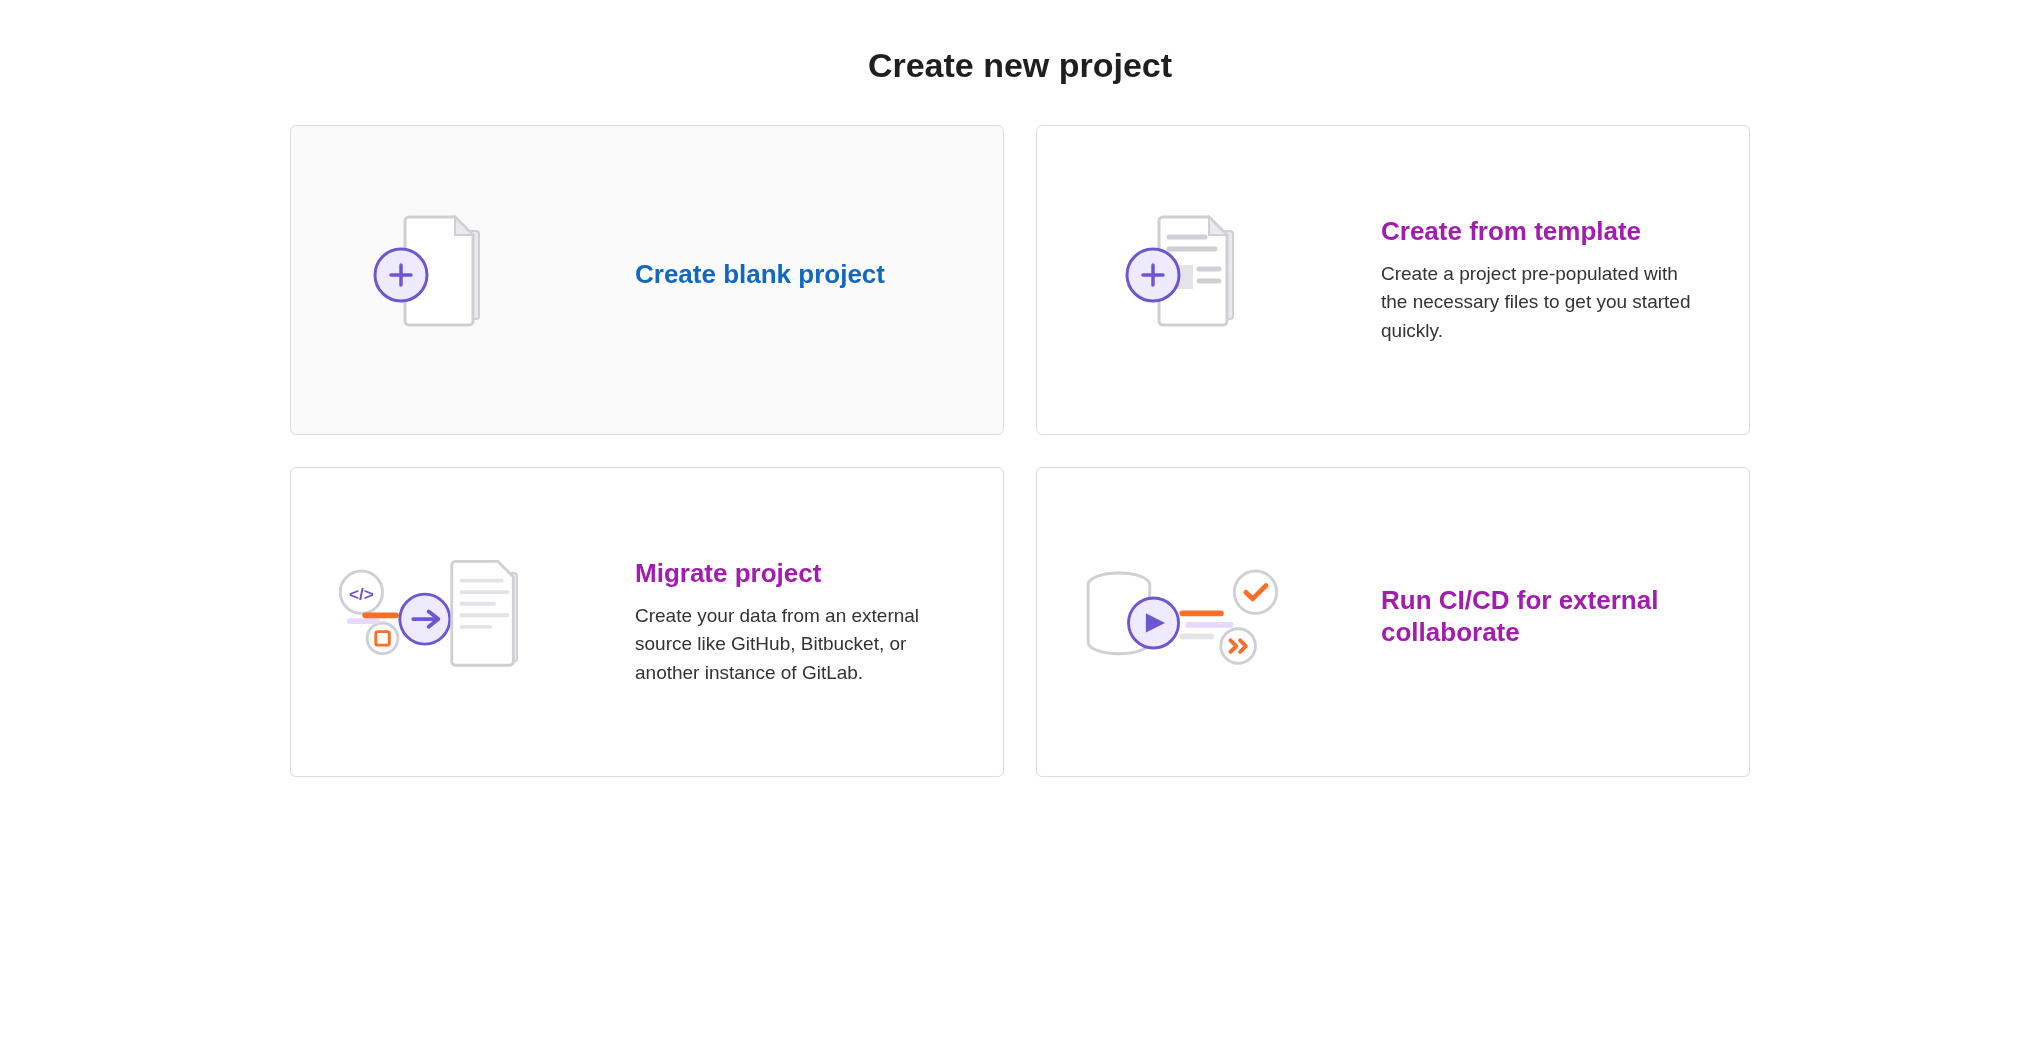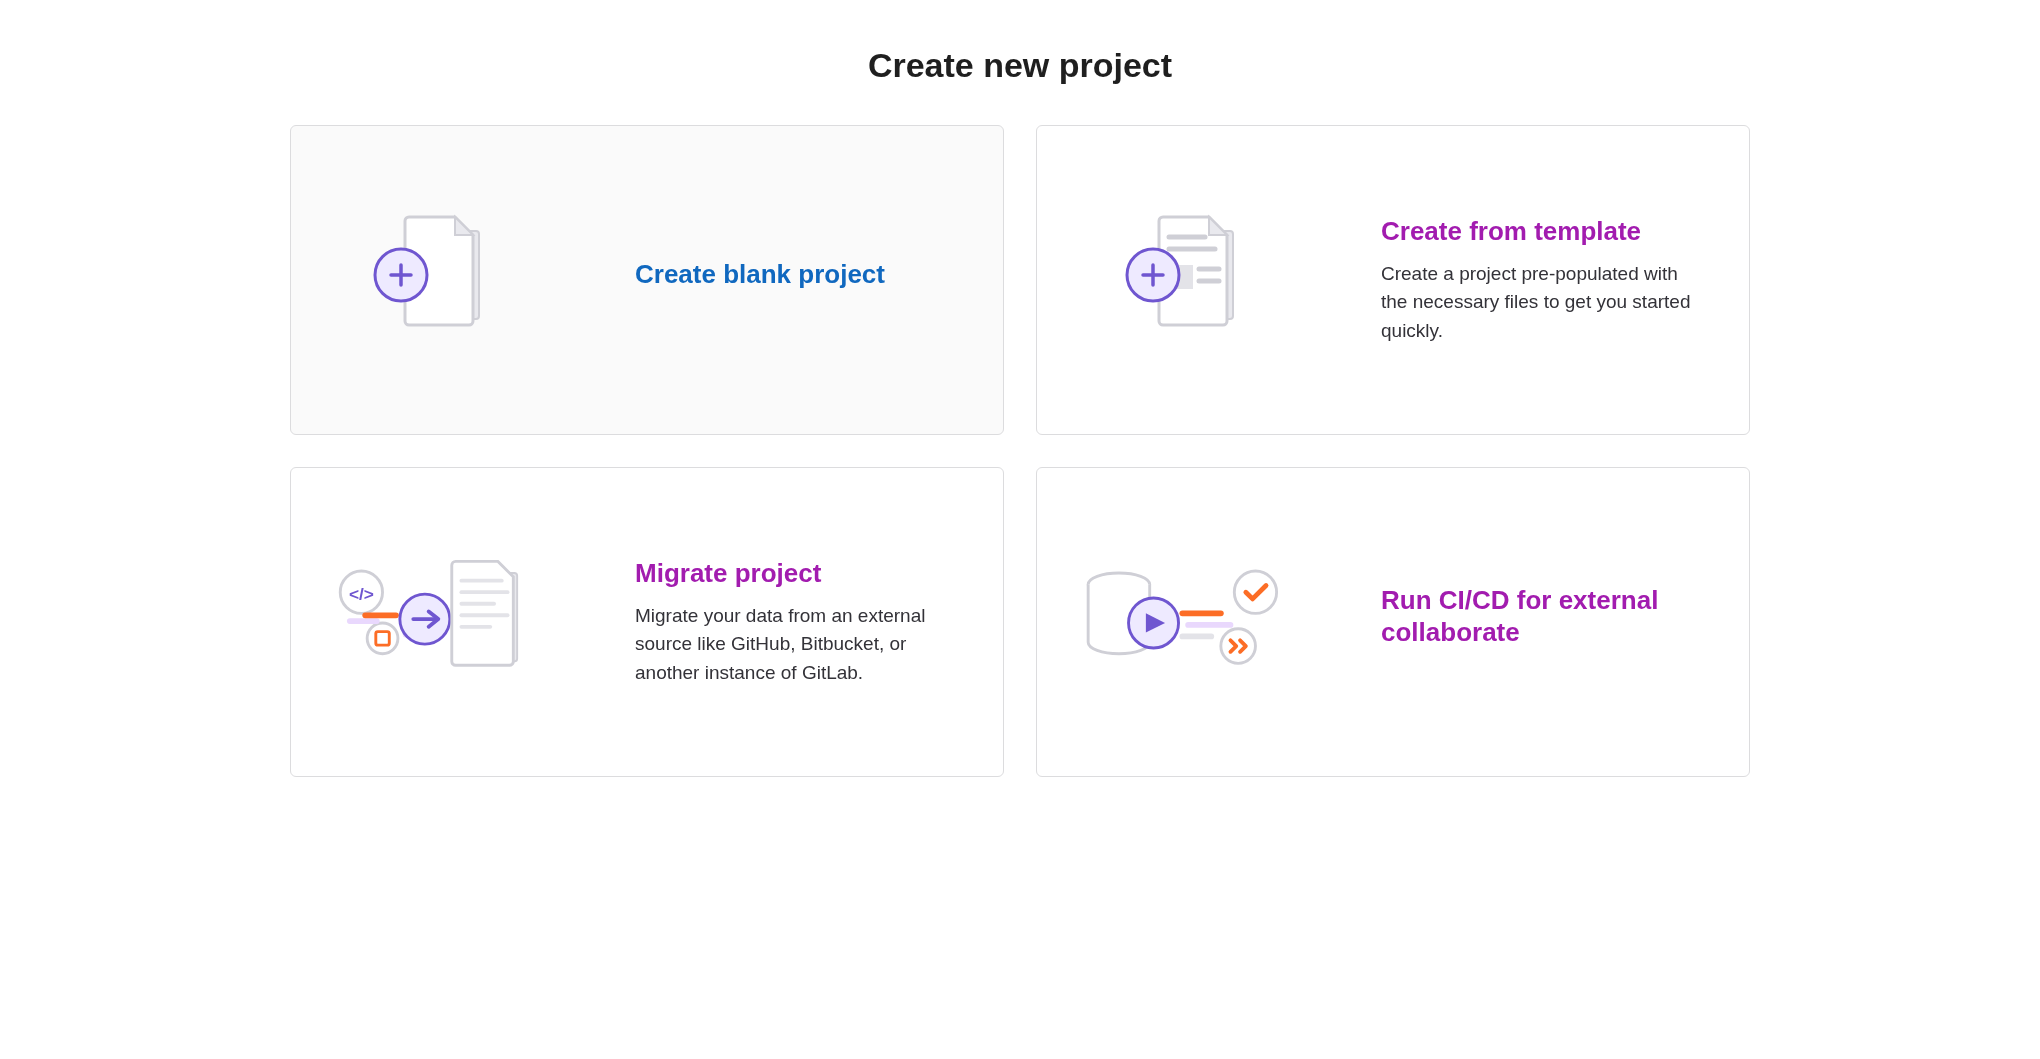--- a/index.html
+++ b/index.html
@@ -142,21 +142,21 @@
           <path d="M140 22 h44 l16 16 v88 a4 4 0 0 1 -4 4 H140 a4 4 0 0 1 -4 -4 V26 a4 4 0 0 1 4 -4 z" fill="#ffffff" stroke="#cfcfd6" stroke-width="3"></path>
           <line x1="146" y1="42" x2="188" y2="42" stroke="#e3e3e8" stroke-width="4" stroke-linecap="round"></line>
           <line x1="146" y1="54" x2="194" y2="54" stroke="#e3e3e8" stroke-width="4" stroke-linecap="round"></line>
           <line x1="146" y1="66" x2="180" y2="66" stroke="#e3e3e8" stroke-width="4" stroke-linecap="round"></line>
           <line x1="146" y1="78" x2="194" y2="78" stroke="#e3e3e8" stroke-width="4" stroke-linecap="round"></line>
           <line x1="146" y1="90" x2="176" y2="90" stroke="#e3e3e8" stroke-width="4" stroke-linecap="round"></line>
         </svg>
       </div>
       <div class="panel-text">
         <h2 class="panel-heading purple">Migrate project</h2>
-        <p class="panel-desc">Migrate your data from an external source like GitHub, Bitbucket, or another instance of GitLab.</p>
+        <p class="panel-desc">Create your data from an external source like GitHub, Bitbucket, or another instance of GitLab.</p>
       </div>
     </div>
 
     <div class="panel">
       <div class="panel-illus">
         <svg width="260" height="170" viewBox="0 0 260 170">
 
           <ellipse cx="54" cy="46" rx="32" ry="12" fill="#fff" stroke="#cfcfd6" stroke-width="3"></ellipse>
           <path d="M22 46 v60 a32 12 0 0 0 64 0 V46" fill="#fff" stroke="#cfcfd6" stroke-width="3"></path>
 

